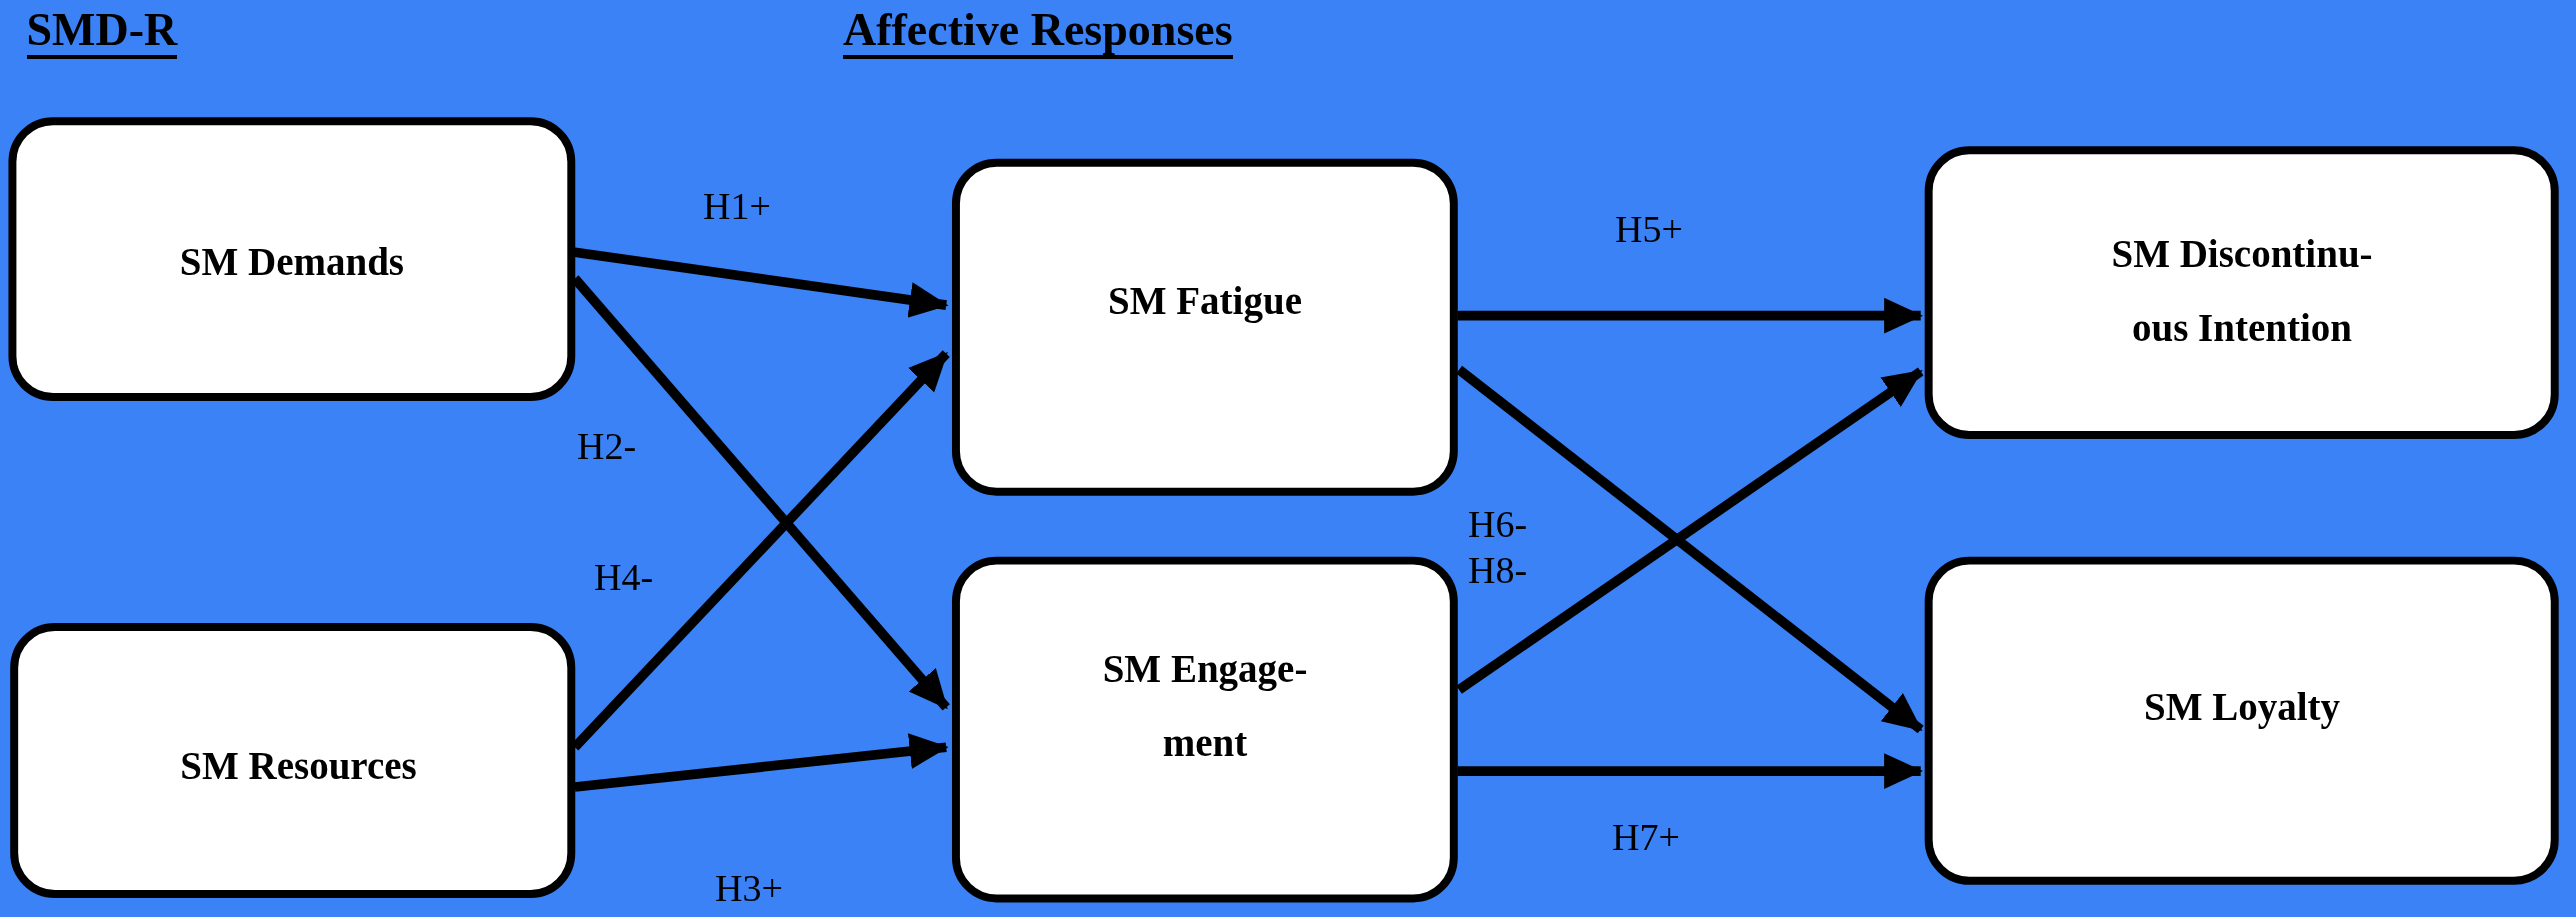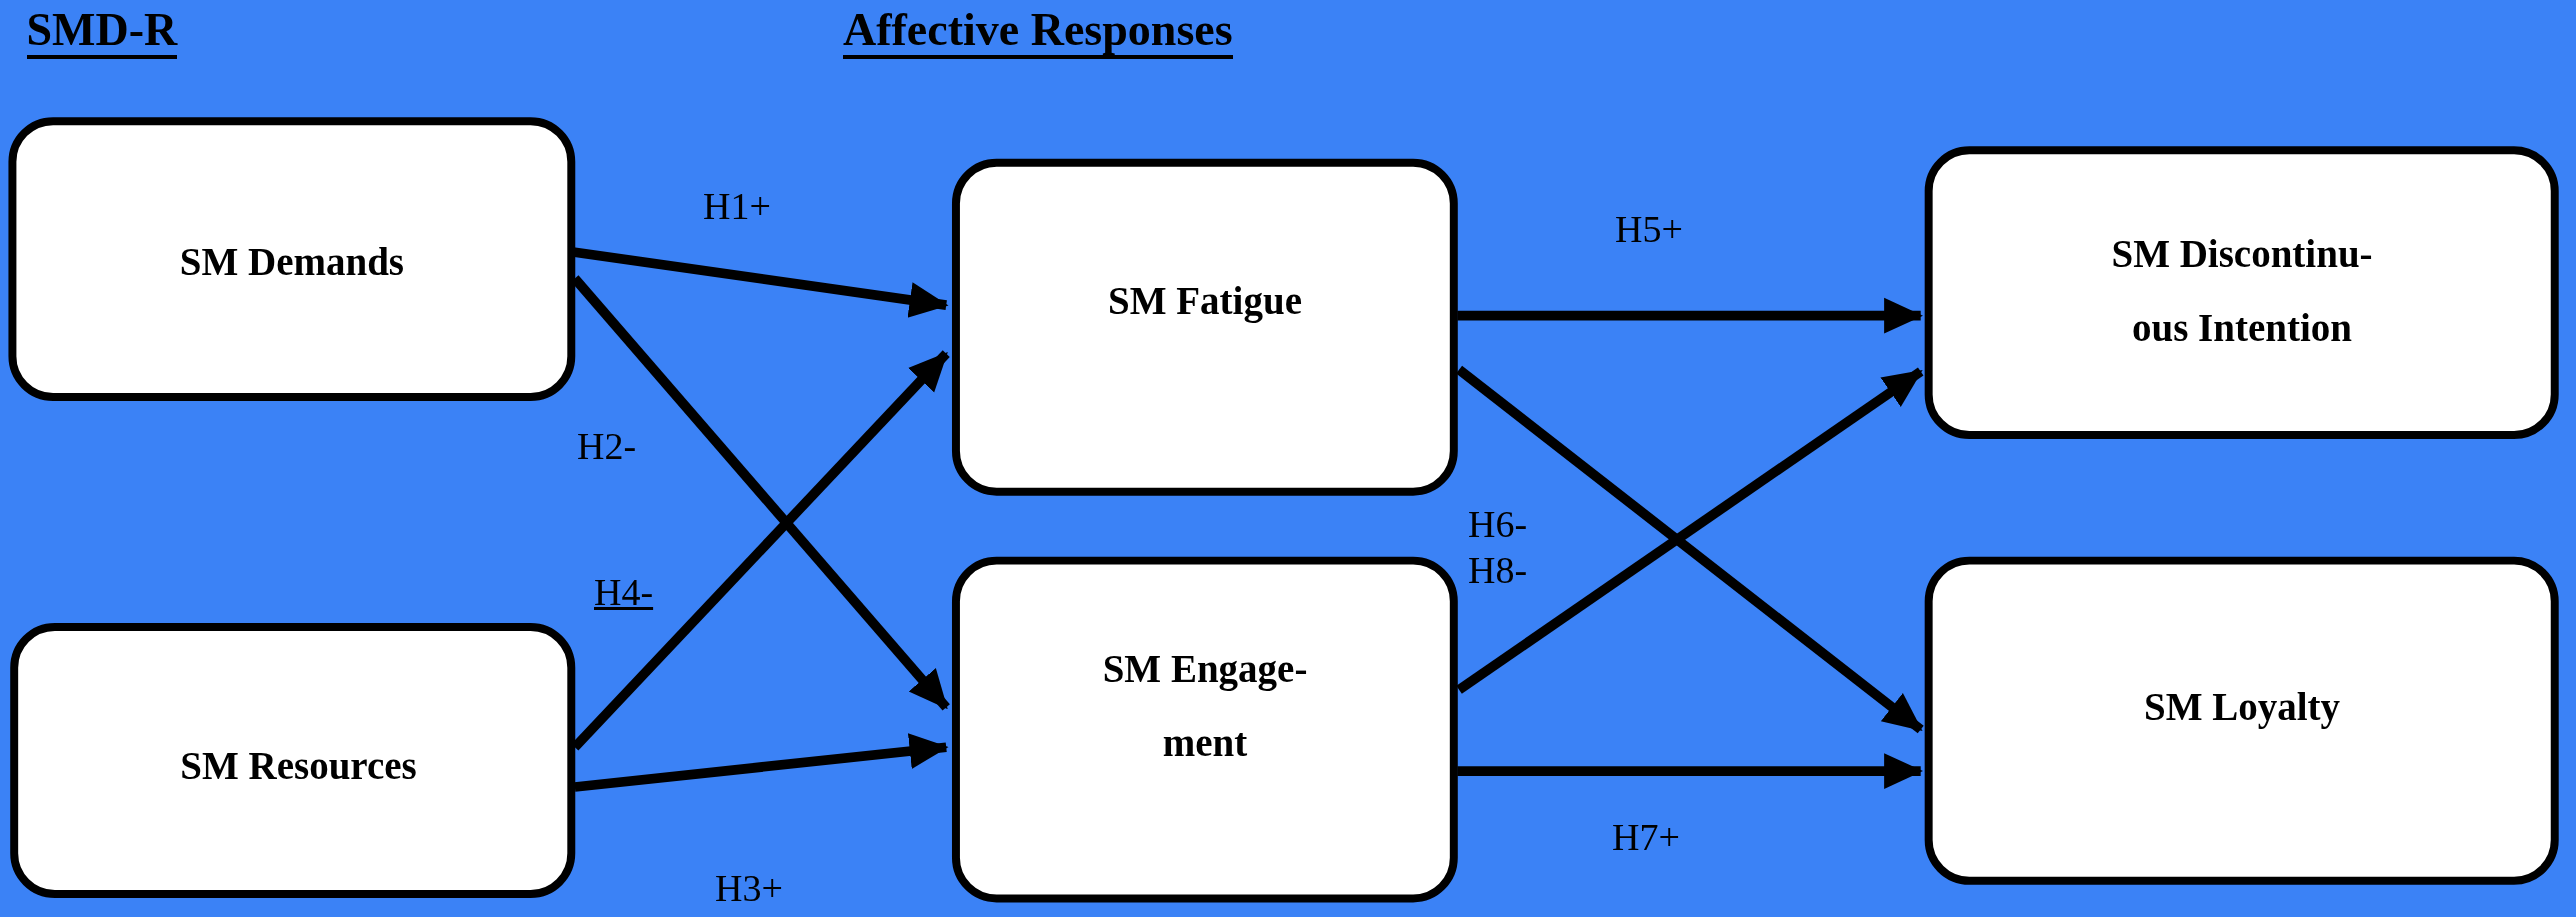--- a/index.html
+++ b/index.html
@@ -118,21 +118,21 @@
 ous Intention</div>
 
   <div class="node-label" style="left:1929px; top:670px; width:626px;">SM Loyalty</div>
 
   <div class="edge-label" style="left:703px; top:187px;">H1+</div>
 
   <div class="edge-label" style="left:577px; top:427px;">H2-</div>
 
   <div class="edge-label" style="left:715px; top:869px;">H3+</div>
 
-  <div class="edge-label" style="left:594px; top:573px;text-decoration:underline;">H4-</div>
+  <div class="edge-label" style="left:594px; top:558px;">H4-</div>
 
   <div class="edge-label" style="left:1615px; top:210px;">H5+</div>
 
   <div class="edge-label" style="left:1468px; top:462px;margin-top:43px;">H6-</div>
 
   <div class="edge-label" style="left:1612px; top:818px;">H7+</div>
 
   <div class="edge-label" style="left:1468px; top:551px;">H8-</div>
 
 </div>

